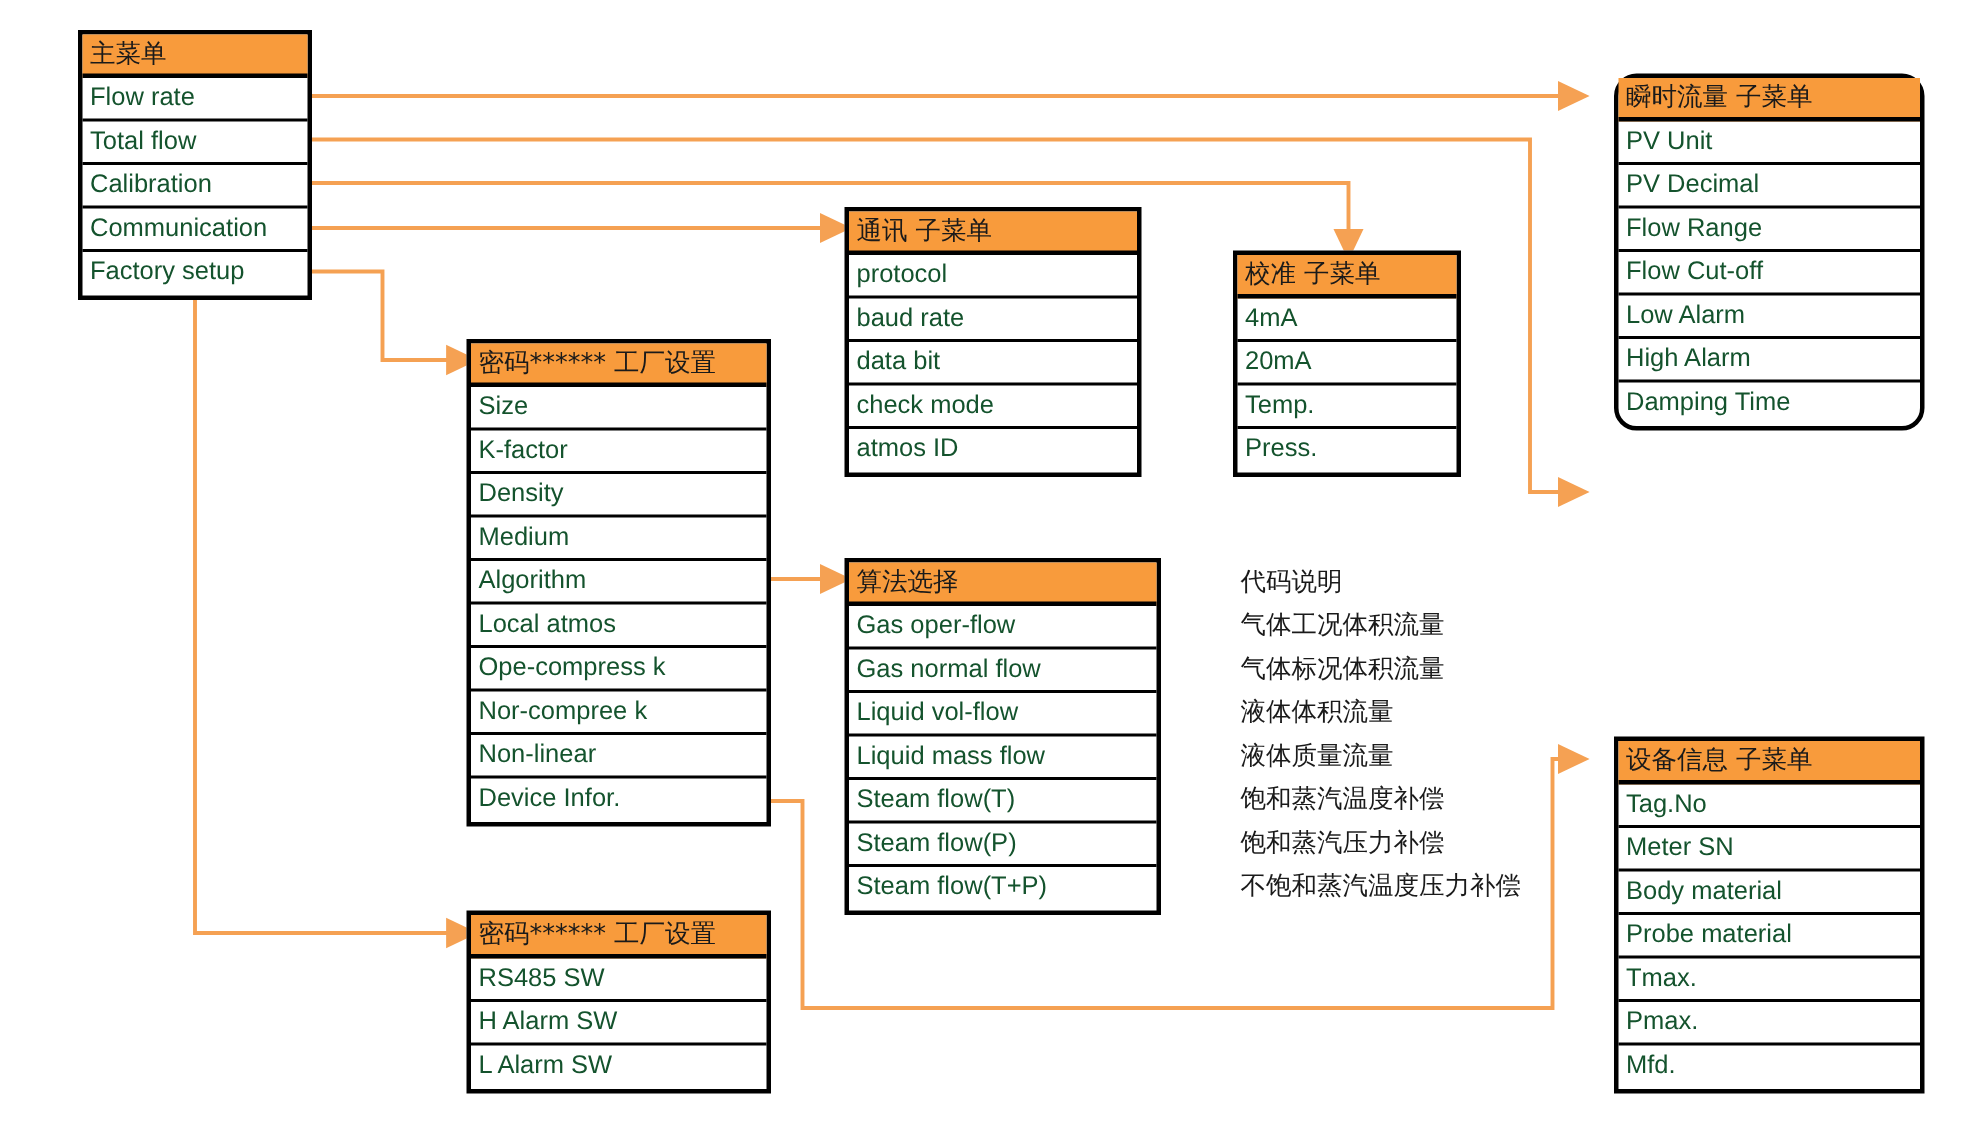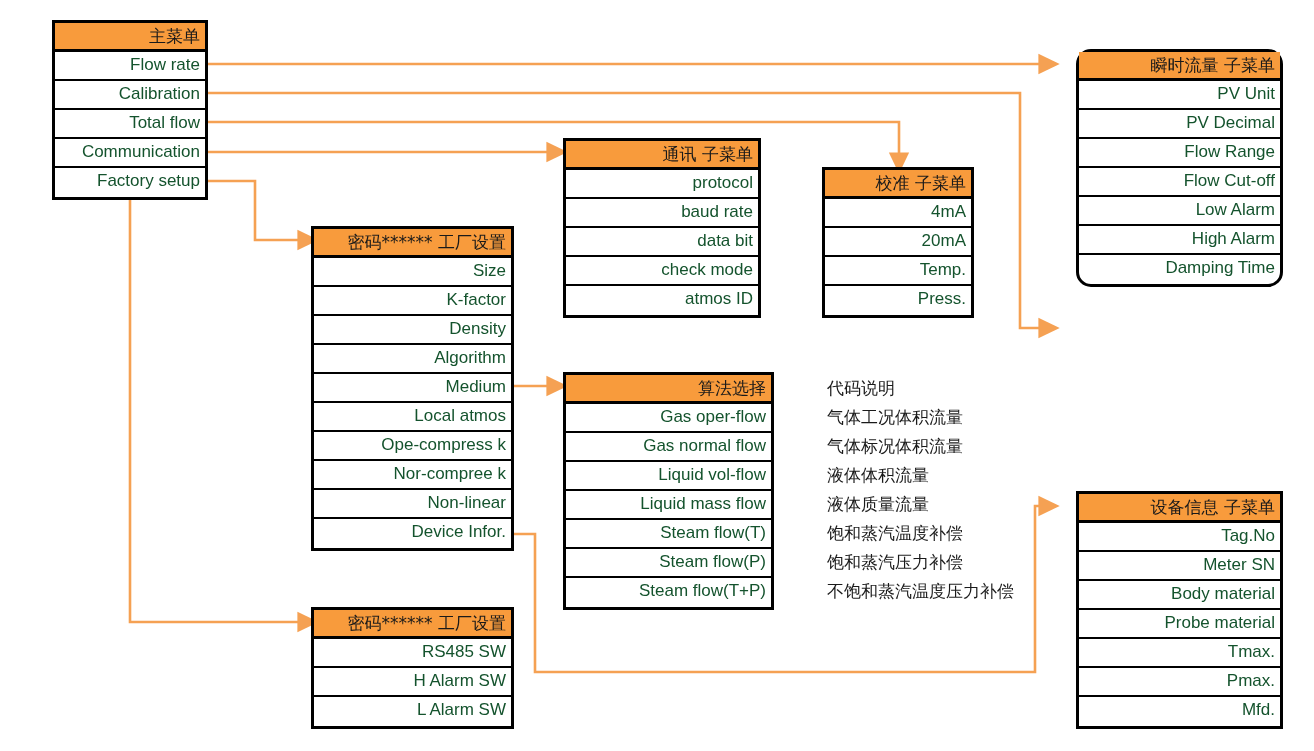--- a/index.html
+++ b/index.html
@@ -21,21 +21,20 @@
     left:0; top:0;
     width:1314px; height:751px;
     pointer-events:none;
   }
   
   .box{
     position:absolute;
     border:3px solid #000000;
     background:#ffffff;
     box-sizing:border-box;
-    text-align:right;
   }
   .box .hdr{
     background:#F89B3C;
     color:#1a1a1a;
     font-size:17px;
     line-height:26px;
     height:29px;
     padding:0 5px;
     box-sizing:border-box;
     border-bottom:3px solid #000000;
@@ -97,22 +96,22 @@
 
       <path d="M514,386 L549,386" marker-end="url(#ah)"></path>
 
       <path d="M514,534 L535,534 L535,672 L1035,672 L1035,506 L1041,506" marker-end="url(#ah)"></path>
     </g>
   </svg>
 
   <div class="box" id="main-menu" style="left:52px; top:20px; width:156px;">
     <div class="hdr">主菜单</div>
     <div class="row">Flow rate</div>
+    <div class="row">Total flow</div>
     <div class="row">Calibration</div>
-    <div class="row">Total flow</div>
     <div class="row">Communication</div>
     <div class="row">Factory setup</div>
   </div>
 
   <div class="box" style="left:1076px; top:49px; width:207px;border-radius:15px;">
     <div class="hdr">瞬时流量 子菜单</div>
     <div class="row">PV Unit</div>
     <div class="row">PV Decimal</div>
     <div class="row">Flow Range</div>
     <div class="row">Flow Cut-off</div>
@@ -148,22 +147,22 @@
     <div class="row">20mA</div>
     <div class="row">Temp.</div>
     <div class="row">Press.</div>
   </div>
 
   <div class="box" style="left:311px; top:226px; width:203px;">
     <div class="hdr">密码****** 工厂设置</div>
     <div class="row">Size</div>
     <div class="row">K-factor</div>
     <div class="row">Density</div>
+    <div class="row">Medium</div>
     <div class="row">Algorithm</div>
-    <div class="row">Medium</div>
     <div class="row">Local atmos</div>
     <div class="row">Ope-compress k</div>
     <div class="row">Nor-compree k</div>
     <div class="row">Non-linear</div>
     <div class="row">Device Infor.</div>
   </div>
 
   <div class="box" style="left:311px; top:607px; width:203px;">
     <div class="hdr">密码****** 工厂设置</div>
     <div class="row">RS485 SW</div>

